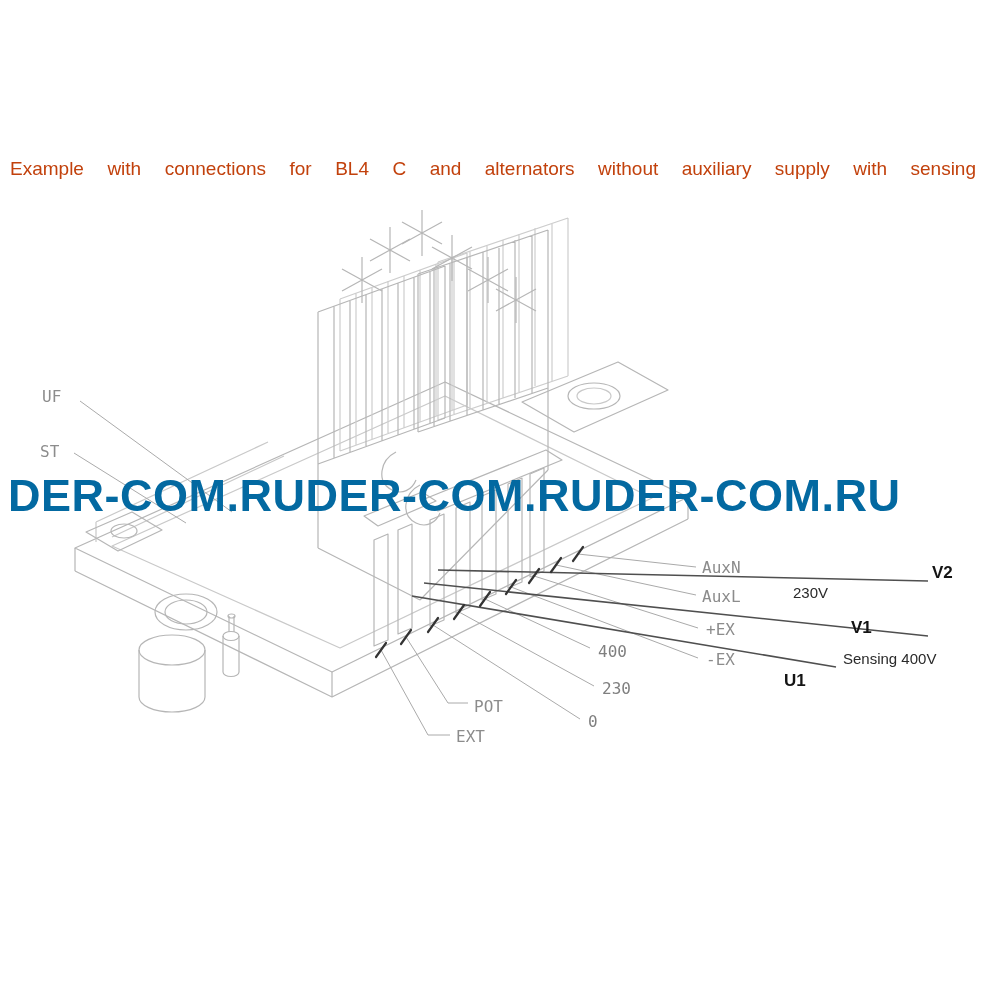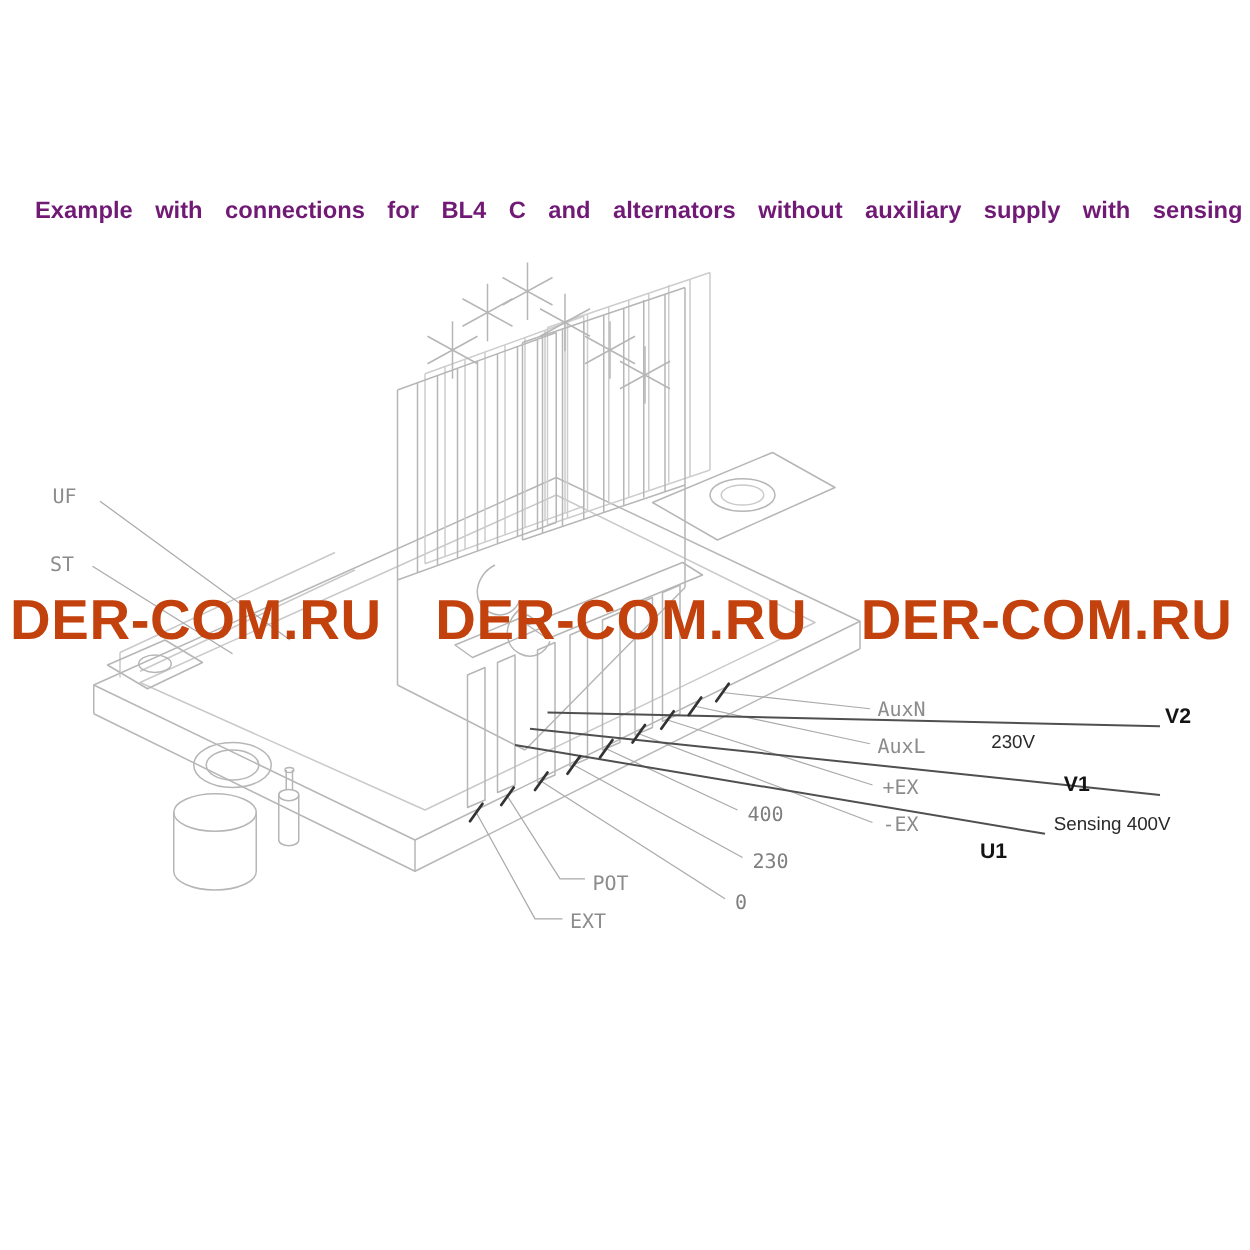--- a/index.html
+++ b/index.html
@@ -1,29 +1,29 @@
 <!DOCTYPE html>
 <html><head>
 <meta charset="utf-8">
 <style>
   html,body{margin:0;padding:0;}
   body{
     width:1000px;height:1000px;position:relative;overflow:hidden;
     background:#ffffff;font-family:"Liberation Sans",sans-serif;
   }
   .caption{
-    position:absolute;left:28px;top:155px;width:966px;
-    color:#701a75;font-weight:bold;font-size:19px;line-height:28px;
+    position:absolute;left:10px;top:155px;width:966px;
+    color:#c2410c;font-weight:normal;font-size:19px;line-height:28px;
   }
   .caption .l1{text-align:justify;text-align-last:justify;}
   .watermark{
     position:absolute;left:8px;top:473px;width:978px;
-    display:flex;justify-content:space-between;
+    display:flex;justify-content:flex-start;
     font-weight:bold;font-size:45px;line-height:1;letter-spacing:0.5px;
-    color:#c2410c;white-space:nowrap;z-index:5;
+    color:#0369a1;white-space:nowrap;z-index:5;
   }
   svg.diagram{position:absolute;left:0;top:0;z-index:1;}
   .cad{font-family:"DejaVu Sans Mono",monospace;font-size:16px;fill:#8c8c8c;}
   .cadnum{font-family:"DejaVu Sans Mono",monospace;font-size:16px;fill:#7f7f7f;}
   .dark{font-family:"Liberation Sans",sans-serif;font-size:15px;fill:#2a2a2a;}
   .darkbold{font-family:"Liberation Sans",sans-serif;font-size:17px;font-weight:bold;fill:#141414;}
 </style>
 </head>
 <body>
 

